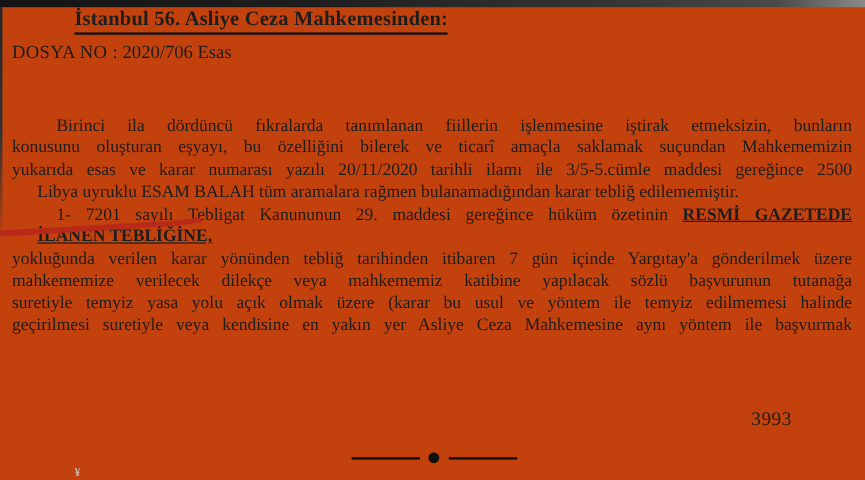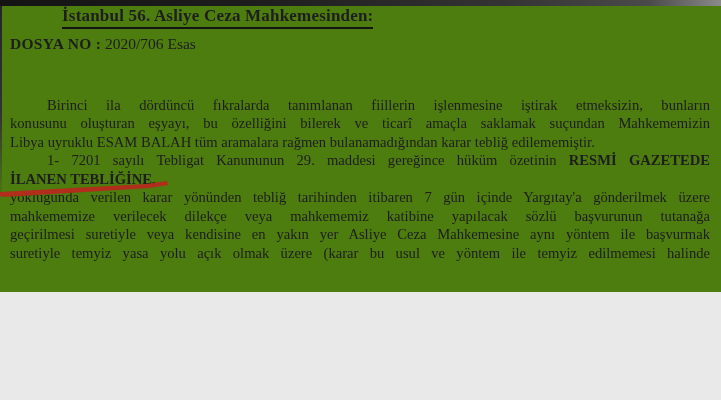--- a/index.html
+++ b/index.html
@@ -1,19 +1,19 @@
 <!DOCTYPE html>
 <html><head>
 <meta charset="utf-8">
 <style>
   html,body{margin:0;padding:0;background:#e9e9e9;}
   .page{
     position:relative;
-    width:721px;height:292px;
-    background:#4d7c0f;
+    width:721px;height:400px;
+    background:#c2410c;
     overflow:hidden;
     font-family:"Liberation Serif","DejaVu Serif",serif;
     color:#1e1e1e;
   }
   
   .top-bar{
     position:absolute;left:0;top:0;width:721px;height:6px;
     background:linear-gradient(90deg,#141414 0%,#1d1d1d 35%,#343434 70%,#4a4a4a 90%,#8a8a8a 100%);
   }
   .left-edge{
@@ -28,37 +28,37 @@
   .title{
     position:absolute;left:62px;top:6px;
     font-size:17px;font-weight:bold;letter-spacing:.2px;
     border-bottom:2.5px solid #141414;padding-bottom:1px;
     white-space:nowrap;
   }
   .caseline{
     position:absolute;left:10px;
     font-size:15.5px;white-space:nowrap;
   }
-  .caseline .lbl{font-weight:bold;letter-spacing:.3px;}
+  .caseline .lbl{font-weight:normal;letter-spacing:.3px;}
   .caseline .val{font-weight:normal;}
   .dosya{top:35px;}
   .karar{top:55px;}
   
   .body{
     position:absolute;left:10px;top:96px;width:700px;
     font-size:14.6px;
   }
   .ln{
     height:18.45px;line-height:18.45px;overflow:hidden;
     text-align:justify;text-align-last:justify;
     white-space:normal;
   }
-  .ln.last{text-align-last:left;}
+  .ln.last{text-align-last:left;margin-left:21px;}
   .ln.ind{text-indent:37px;}
-  .ln b{font-weight:bold;}
+  .ln b{font-weight:bold;text-decoration:underline;}
   
   .red-mark{
     position:absolute;left:0;top:181px;width:180px;height:20px;
     pointer-events:none;
   }
   
   .seq-number{
     position:absolute;left:626px;top:341px;
     font-size:16px;letter-spacing:.5px;
   }
@@ -87,27 +87,28 @@
 
   <div class="caseline dosya">
     <span class="lbl">DOSYA NO :</span>
     <span class="val">2020/706 Esas</span>
   </div>
 
 
   <div class="body">
     <div class="ln ind"><span>Birinci ila dördüncü fıkralarda tanımlanan fiillerin işlenmesine iştirak etmeksizin, bunların</span></div>
     <div class="ln"><span>konusunu oluşturan eşyayı, bu özelliğini bilerek ve ticarî amaçla saklamak suçundan Mahkememizin</span></div>
+    <div class="ln"><span>yukarıda esas ve karar numarası yazılı 20/11/2020 tarihli ilamı ile 3/5-5.cümle maddesi gereğince 2500</span></div>
     <div class="ln last"><span>Libya uyruklu ESAM BALAH tüm aramalara rağmen bulanamadığından karar tebliğ edilememiştir.</span></div>
     <div class="ln ind"><span>1- 7201 sayılı Tebligat Kanununun 29. maddesi gereğince hüküm özetinin </span><b>RESMİ GAZETEDE</b></div>
     <div class="ln last"><b>İLANEN TEBLİĞİNE,</b></div>
     <div class="ln"><span>yokluğunda verilen karar yönünden tebliğ tarihinden itibaren 7 gün içinde Yargıtay'a gönderilmek üzere</span></div>
     <div class="ln"><span>mahkememize verilecek dilekçe veya mahkememiz katibine yapılacak sözlü başvurunun tutanağa</span></div>
+    <div class="ln"><span>suretiyle temyiz yasa yolu açık olmak üzere (karar bu usul ve yöntem ile temyiz edilmemesi halinde</span></div>
     <div class="ln"><span>geçirilmesi suretiyle veya kendisine en yakın yer Asliye Ceza Mahkemesine aynı yöntem ile başvurmak</span></div>
-    <div class="ln"><span>suretiyle temyiz yasa yolu açık olmak üzere (karar bu usul ve yöntem ile temyiz edilmemesi halinde</span></div>
   </div>
 
   <svg class="red-mark" viewBox="0 0 180 20" width="180" height="20">
     <polygon points="0,11 146,3 167,0 168,4 150,7 4,16 0,15" fill="#b8281c" opacity="0.93"></polygon>
   </svg>
 
   <div class="seq-number">3993</div>
 
   <div class="divider">
     <div class="dl l"></div>

